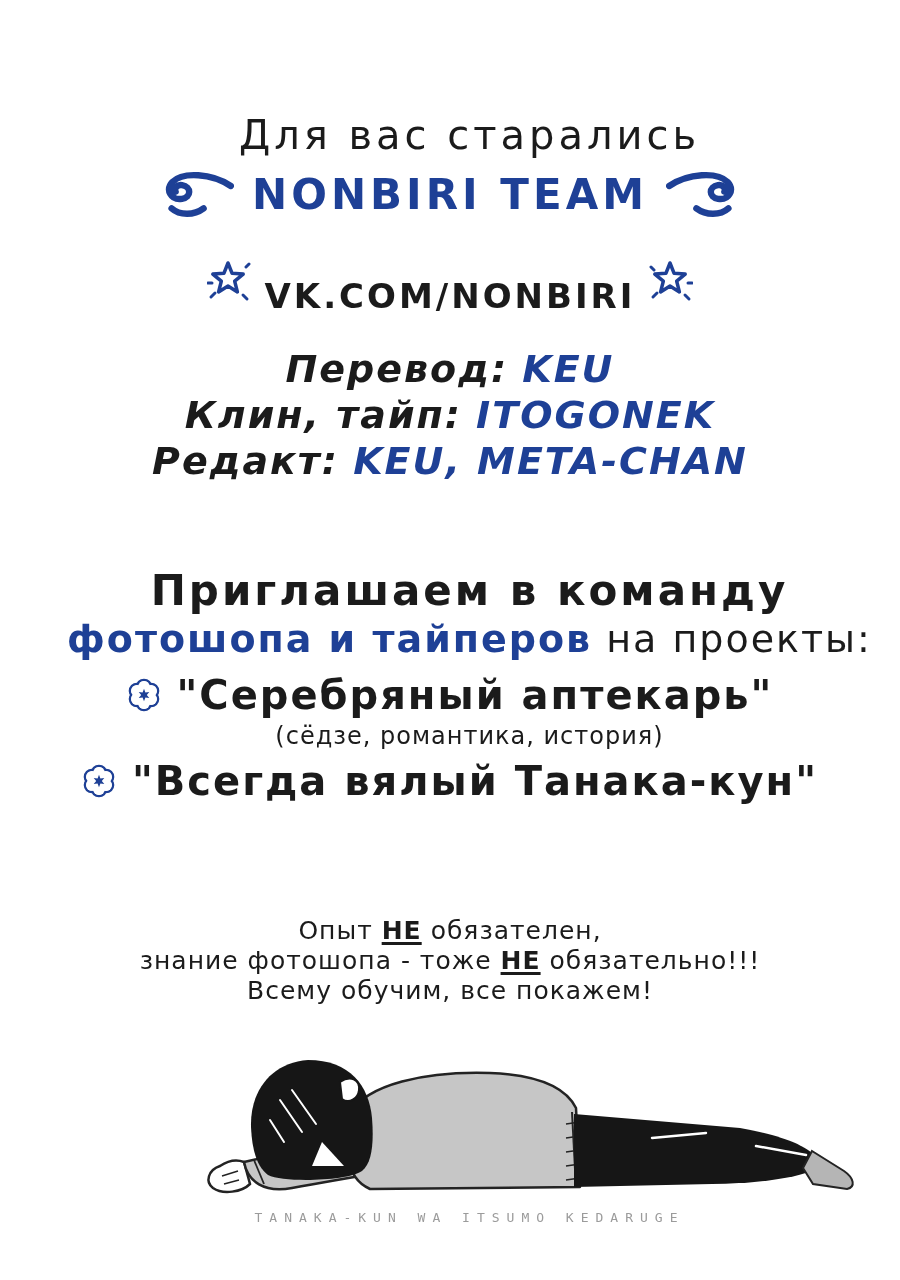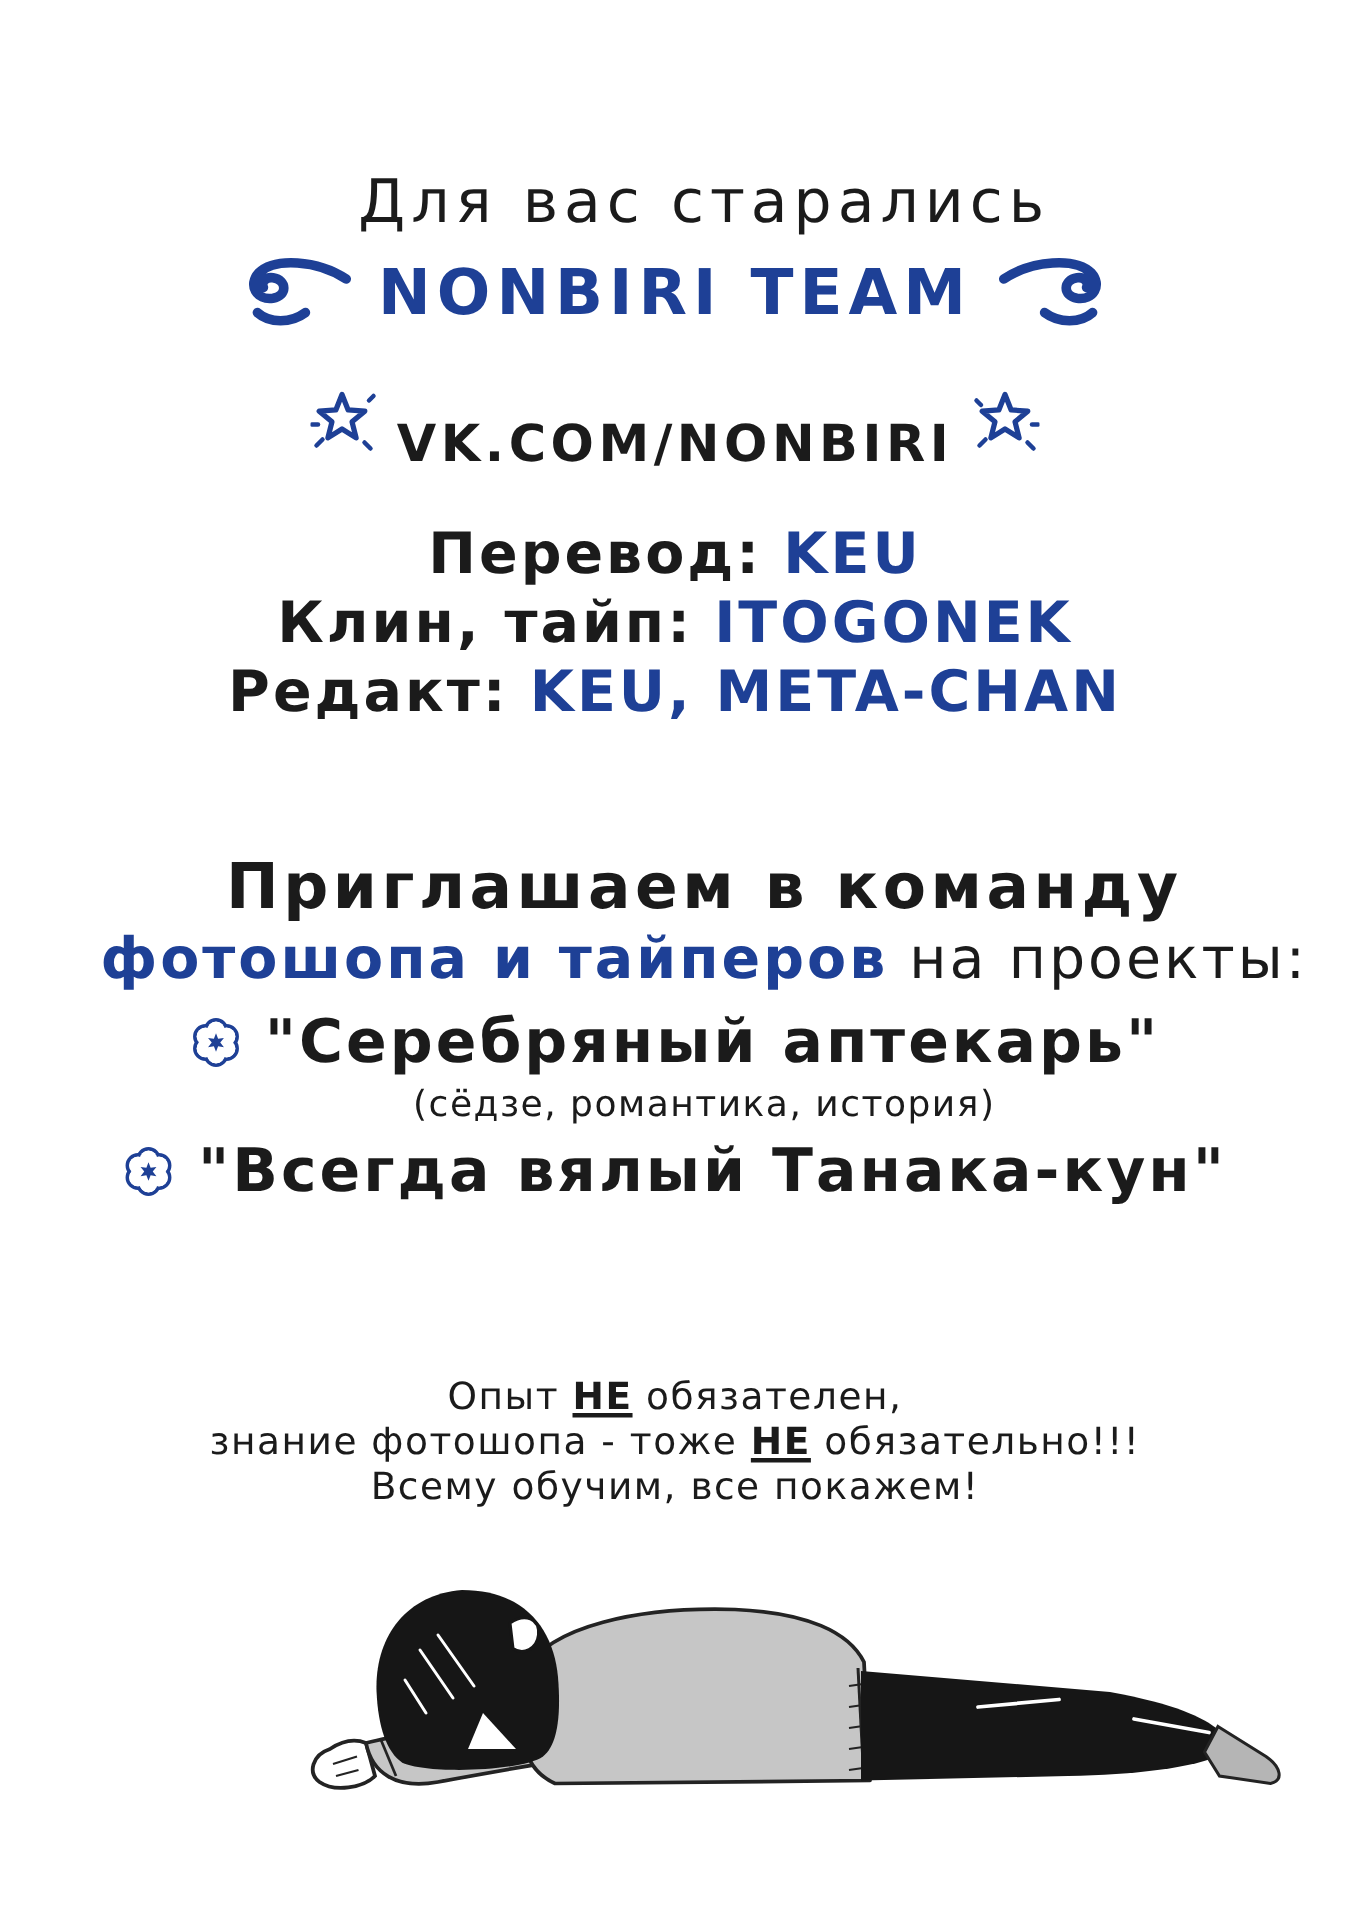--- a/index.html
+++ b/index.html
@@ -11,21 +11,21 @@
   .line{position:absolute;left:15px;right:0;text-align:center;white-space:nowrap;padding-left:24px;}
   .row{position:absolute;left:0;right:0;display:flex;justify-content:center;align-items:center;}
 
   #tagline{top:112px;font-size:40px;letter-spacing:4px;color:#1b1b1b;}
   #team-row{top:168px;gap:18px;}
   #team-name{font-size:42px;font-weight:700;letter-spacing:4px;color:#1e4096;}
   #vk-row{top:244px;gap:14px;}
   #vk-link{font-size:34px;font-weight:600;letter-spacing:3px;color:#1b1b1b;margin-top:32px;}
 
   #credits{position:absolute;top:346px;left:0;right:0;text-align:center;}
-  .credit-line{font-size:38px;line-height:46px;letter-spacing:2px;white-space:nowrap;}
+  .credit-line{font-size:38px;line-height:46px;letter-spacing:2px;white-space:nowrap;font-style:italic;}
   .credit-role{color:#1b1b1b;font-weight:600;}
   .credit-names{color:#1e4096;font-weight:700;}
 
   #recruit-line1{top:566px;font-size:42px;font-weight:700;letter-spacing:3px;}
   #recruit-line2{top:617px;font-size:38px;letter-spacing:2px;}
   .blue{color:#1e4096;font-weight:700;}
   .black{color:#1b1b1b;}
 
   .project-title-row{gap:16px;white-space:nowrap;}
   #project1-title-row{top:672px;}
@@ -198,14 +198,15 @@
       <path d="M 612 101 L 644 121 C 654 128 656 137 647 139 L 613 134 L 603 118 Z" fill="#b5b5b5" stroke="#232323" stroke-width="2"></path>
 
       <path d="M 108 10 C 70 13 50 42 51 77 C 52 102 58 118 68 125 C 84 133 148 131 162 121 C 172 113 174 93 172 68 C 169 36 150 10 108 10 Z" fill="#161616"></path>
       <path d="M 80 50 L 102 82 M 92 40 L 116 74 M 70 70 L 84 92" stroke="#ffffff" stroke-width="2" stroke-linecap="round"></path>
 
       <path d="M 122 92 L 144 116 L 112 116 Z" fill="#ffffff"></path>
       <path d="M 140 32 C 150 25 160 29 159 40 C 158 49 149 54 142 49 Z" fill="#ffffff" stroke="#161616" stroke-width="2"></path>
     </svg>
   </div>
 
+  <div id="caption" class="line">TANAKA-KUN WA ITSUMO KEDARUGE</div>
 
 </div>
 
 </body></html>

